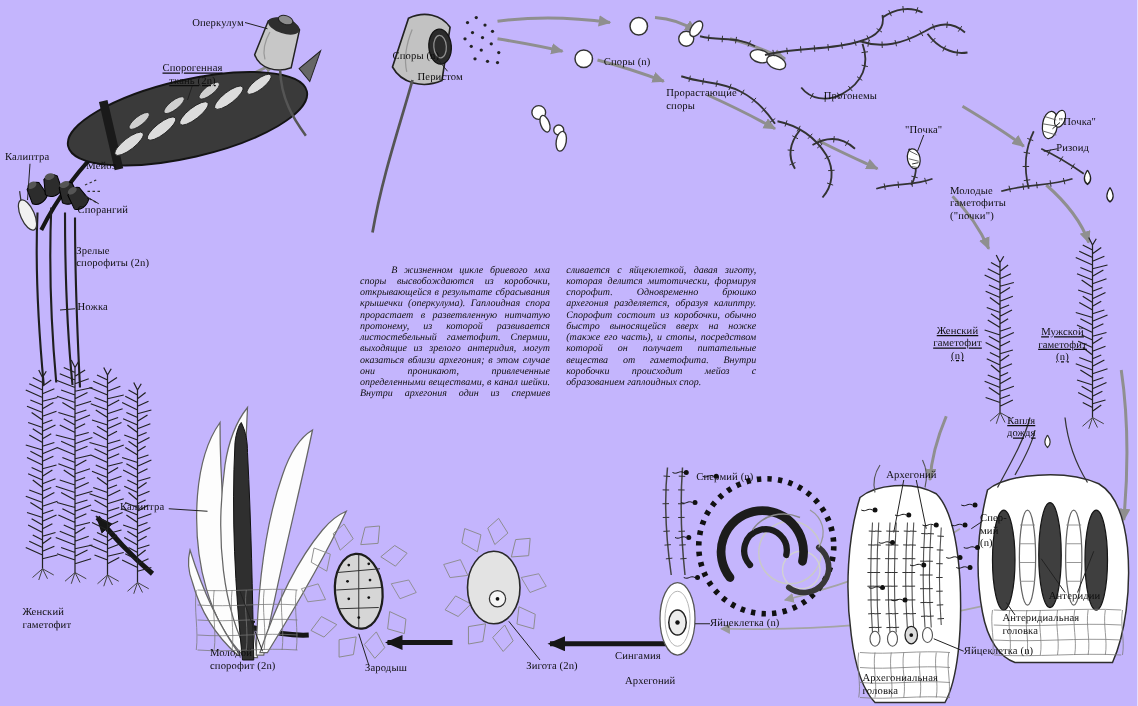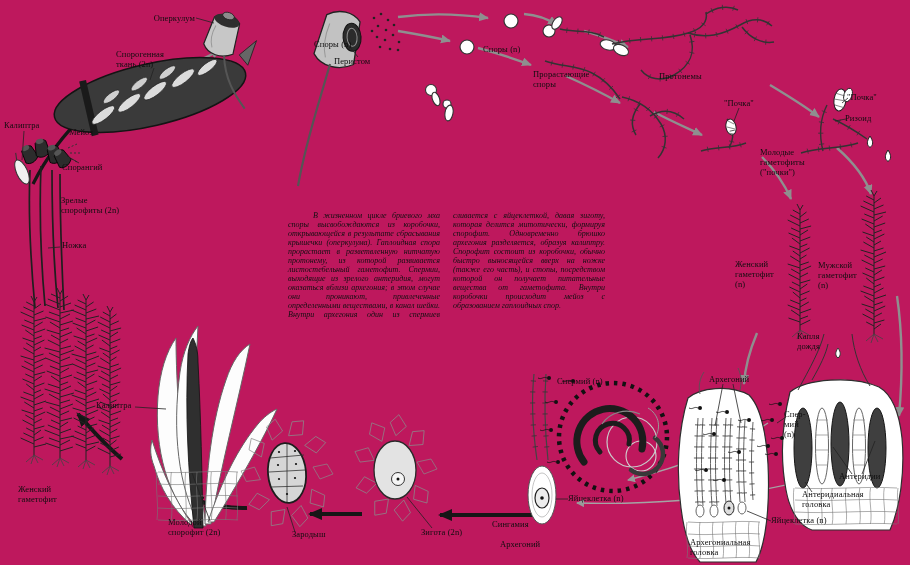--- a/index.html
+++ b/index.html
@@ -1,21 +1,21 @@
 <!DOCTYPE html>
 <html><head>
 <meta charset="utf-8">
 <style>
   html,body{margin:0;padding:0;background:#fff;}
-  #canvas{position:relative;width:910px;height:565px;background:#be185d;overflow:hidden;
+  #canvas{position:relative;width:910px;height:565px;background:#c4b5fd;overflow:hidden;
           font-family:"Liberation Serif",serif;color:#111;}
   #art{position:absolute;left:0;top:0;}
   .lbl{position:absolute;font:8.5px/1.18 "Liberation Serif",serif;color:#0e0e0e;
        white-space:pre-line;letter-spacing:.1px;}
-  .c{}
+  .c{text-align:center;text-decoration:underline;}
   .r{text-align:right;}
   .desc{position:absolute;left:288px;top:191px;width:317px;column-count:2;column-gap:13px;
         font:italic 8px/1.13 "Liberation Serif",serif;text-align:justify;text-indent:25px;
         color:#101010;margin-top:20px;}
 </style>
 </head>
 <body>
 
 <div id="canvas">
 

